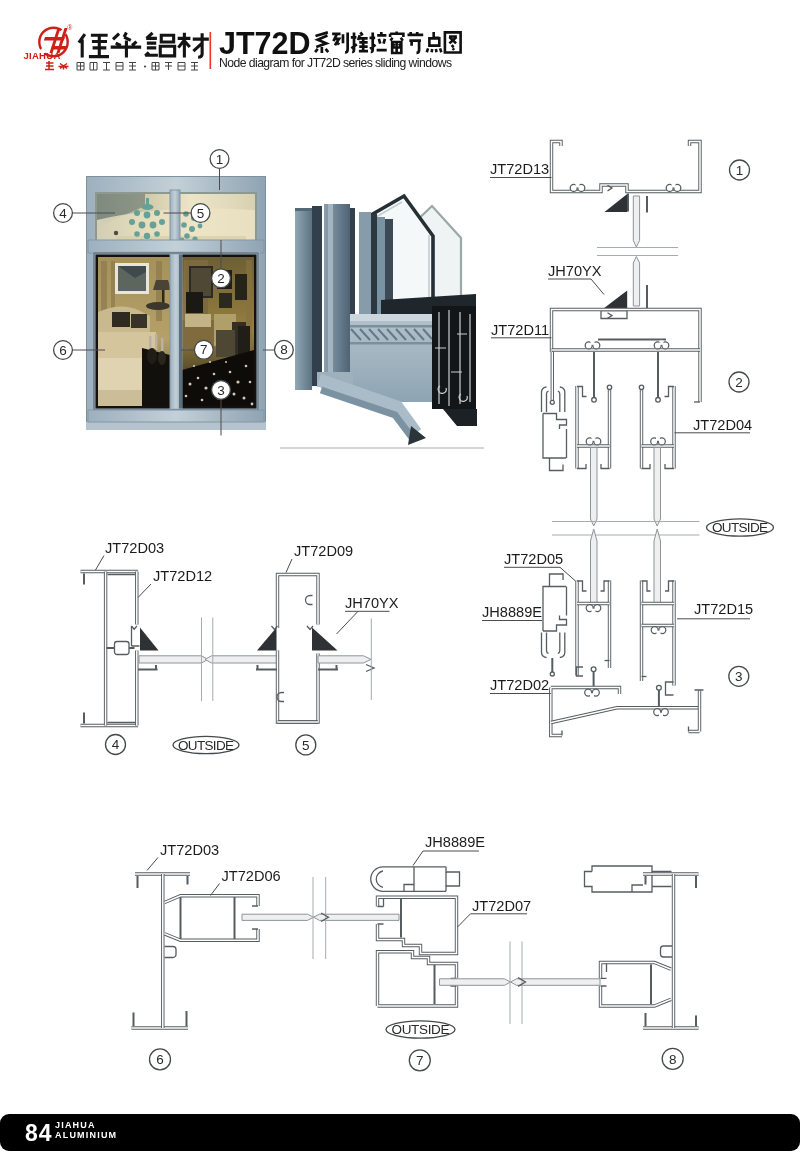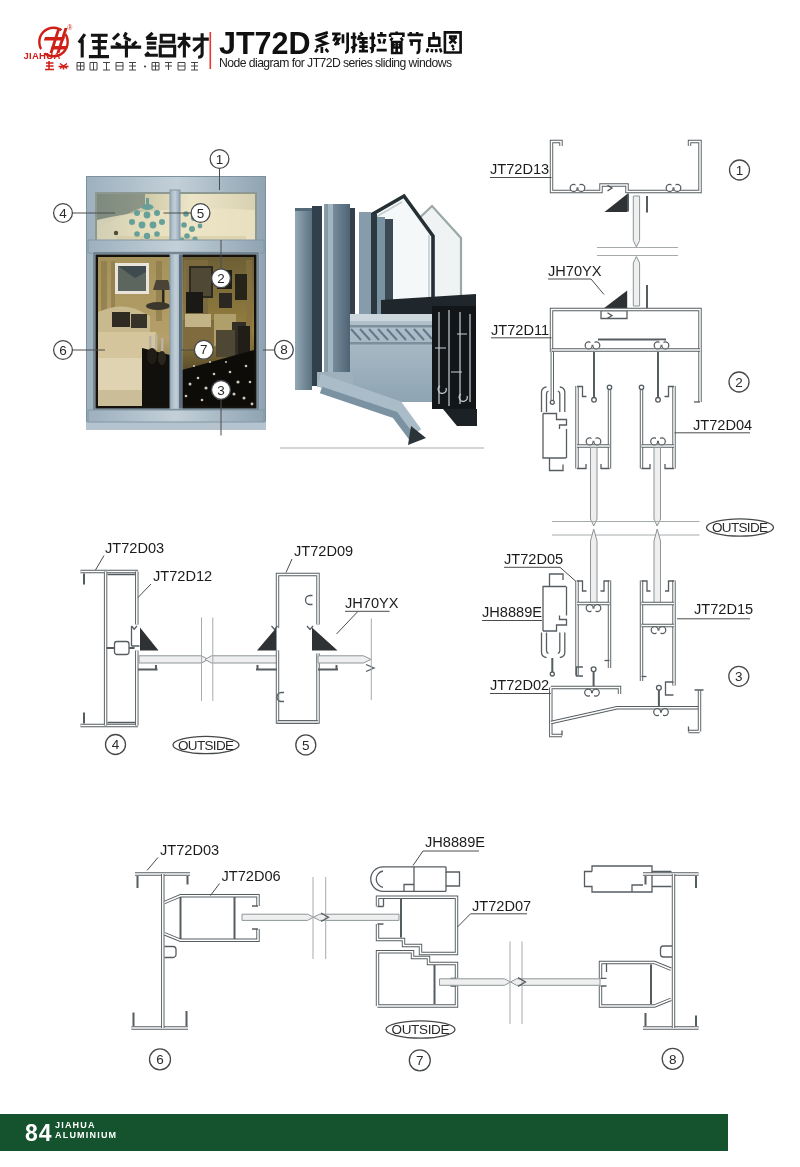--- a/index.html
+++ b/index.html
@@ -1,18 +1,18 @@
 <!DOCTYPE html>
 <html><head>
 <meta charset="utf-8">
 <style>
   html,body{margin:0;padding:0;}
   body{width:800px;height:1167px;position:relative;background:#fff;font-family:"Liberation Sans",sans-serif;overflow:hidden;}
   .abs{position:absolute;}
-  #footer{position:absolute;left:0;top:1114px;width:728px;height:37px;background:#14532d;}
+  #footer{position:absolute;left:0;top:1114px;width:800px;height:37px;background:#000000;border-radius:9px;}
   #footer .num{position:absolute;left:25px;top:6px;color:#fff;font-size:23px;font-weight:bold;letter-spacing:1px;}
   #footer .bar{position:absolute;left:48px;top:10px;width:1px;height:15px;background:#fff;}
   #footer .txt{position:absolute;left:55px;top:7px;color:#fff;font-size:9px;font-weight:bold;letter-spacing:1.2px;line-height:9.5px;}
 </style>
 </head>
 <body>
 
 <svg id="hdr" class="abs" style="left:0;top:0" width="800" height="120" viewBox="0 0 800 120">
 
   <circle cx="53.5" cy="42" r="14.2" stroke="#cf1f17" stroke-width="2.4" fill="none"></circle>

